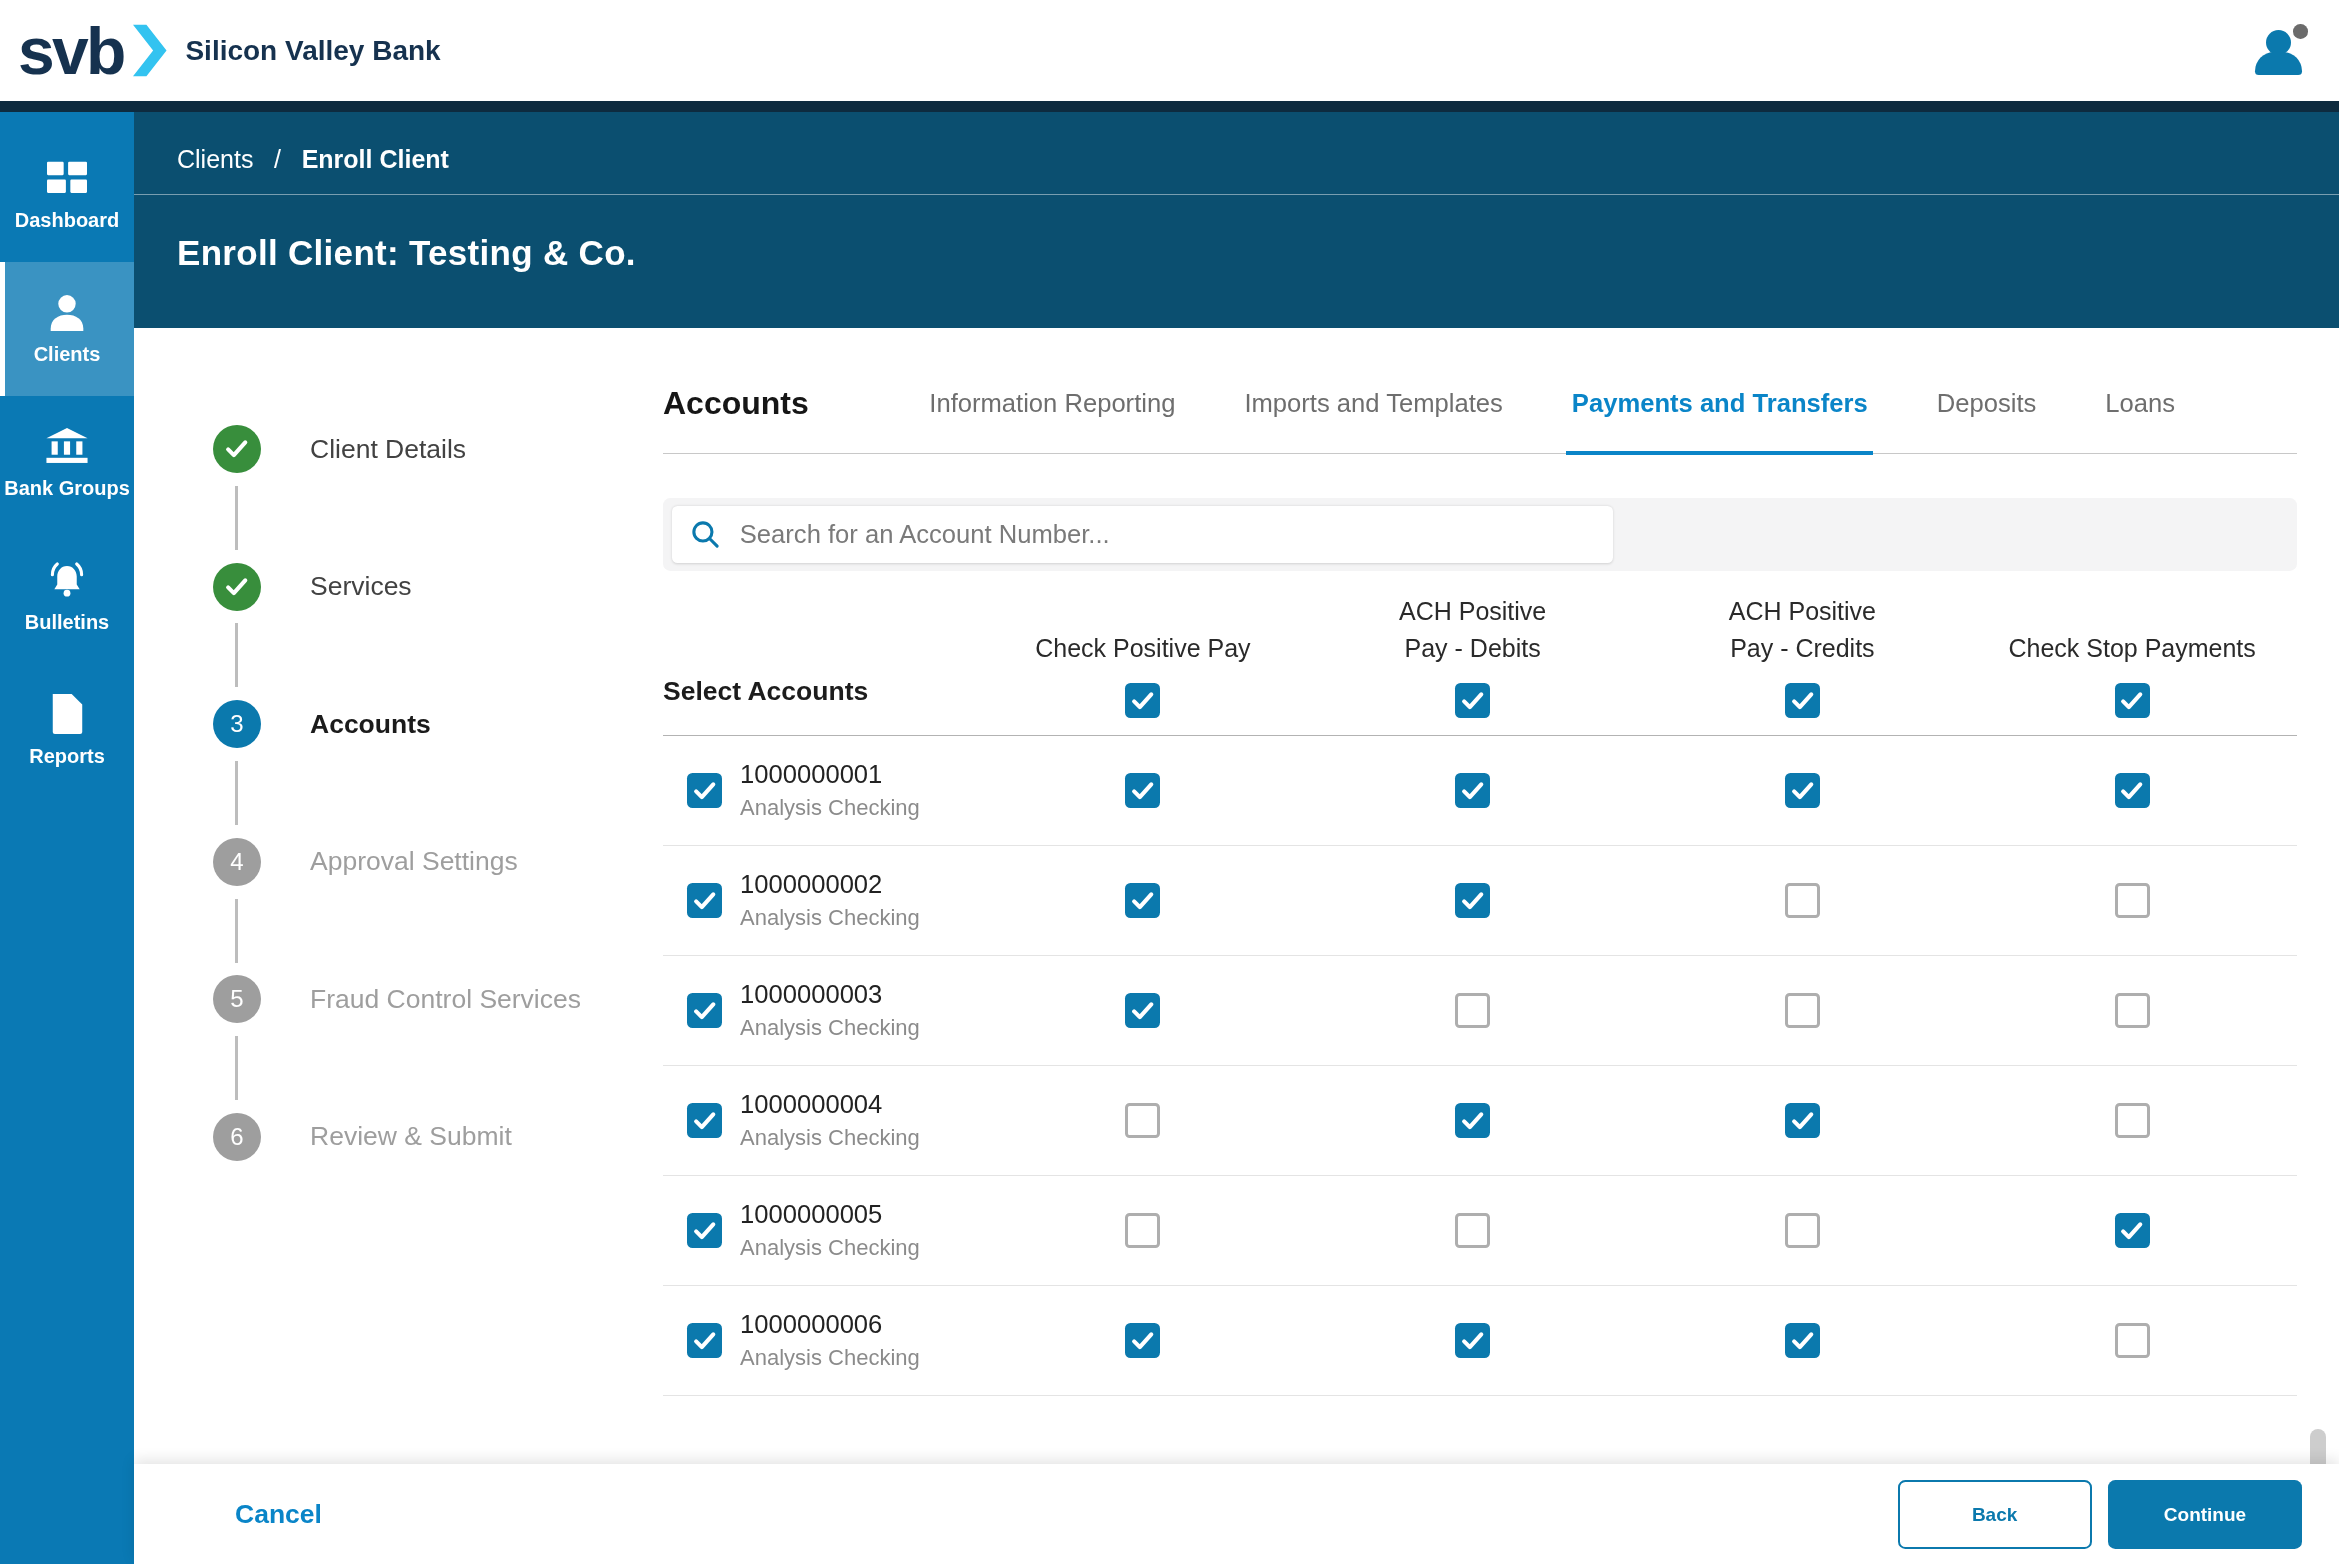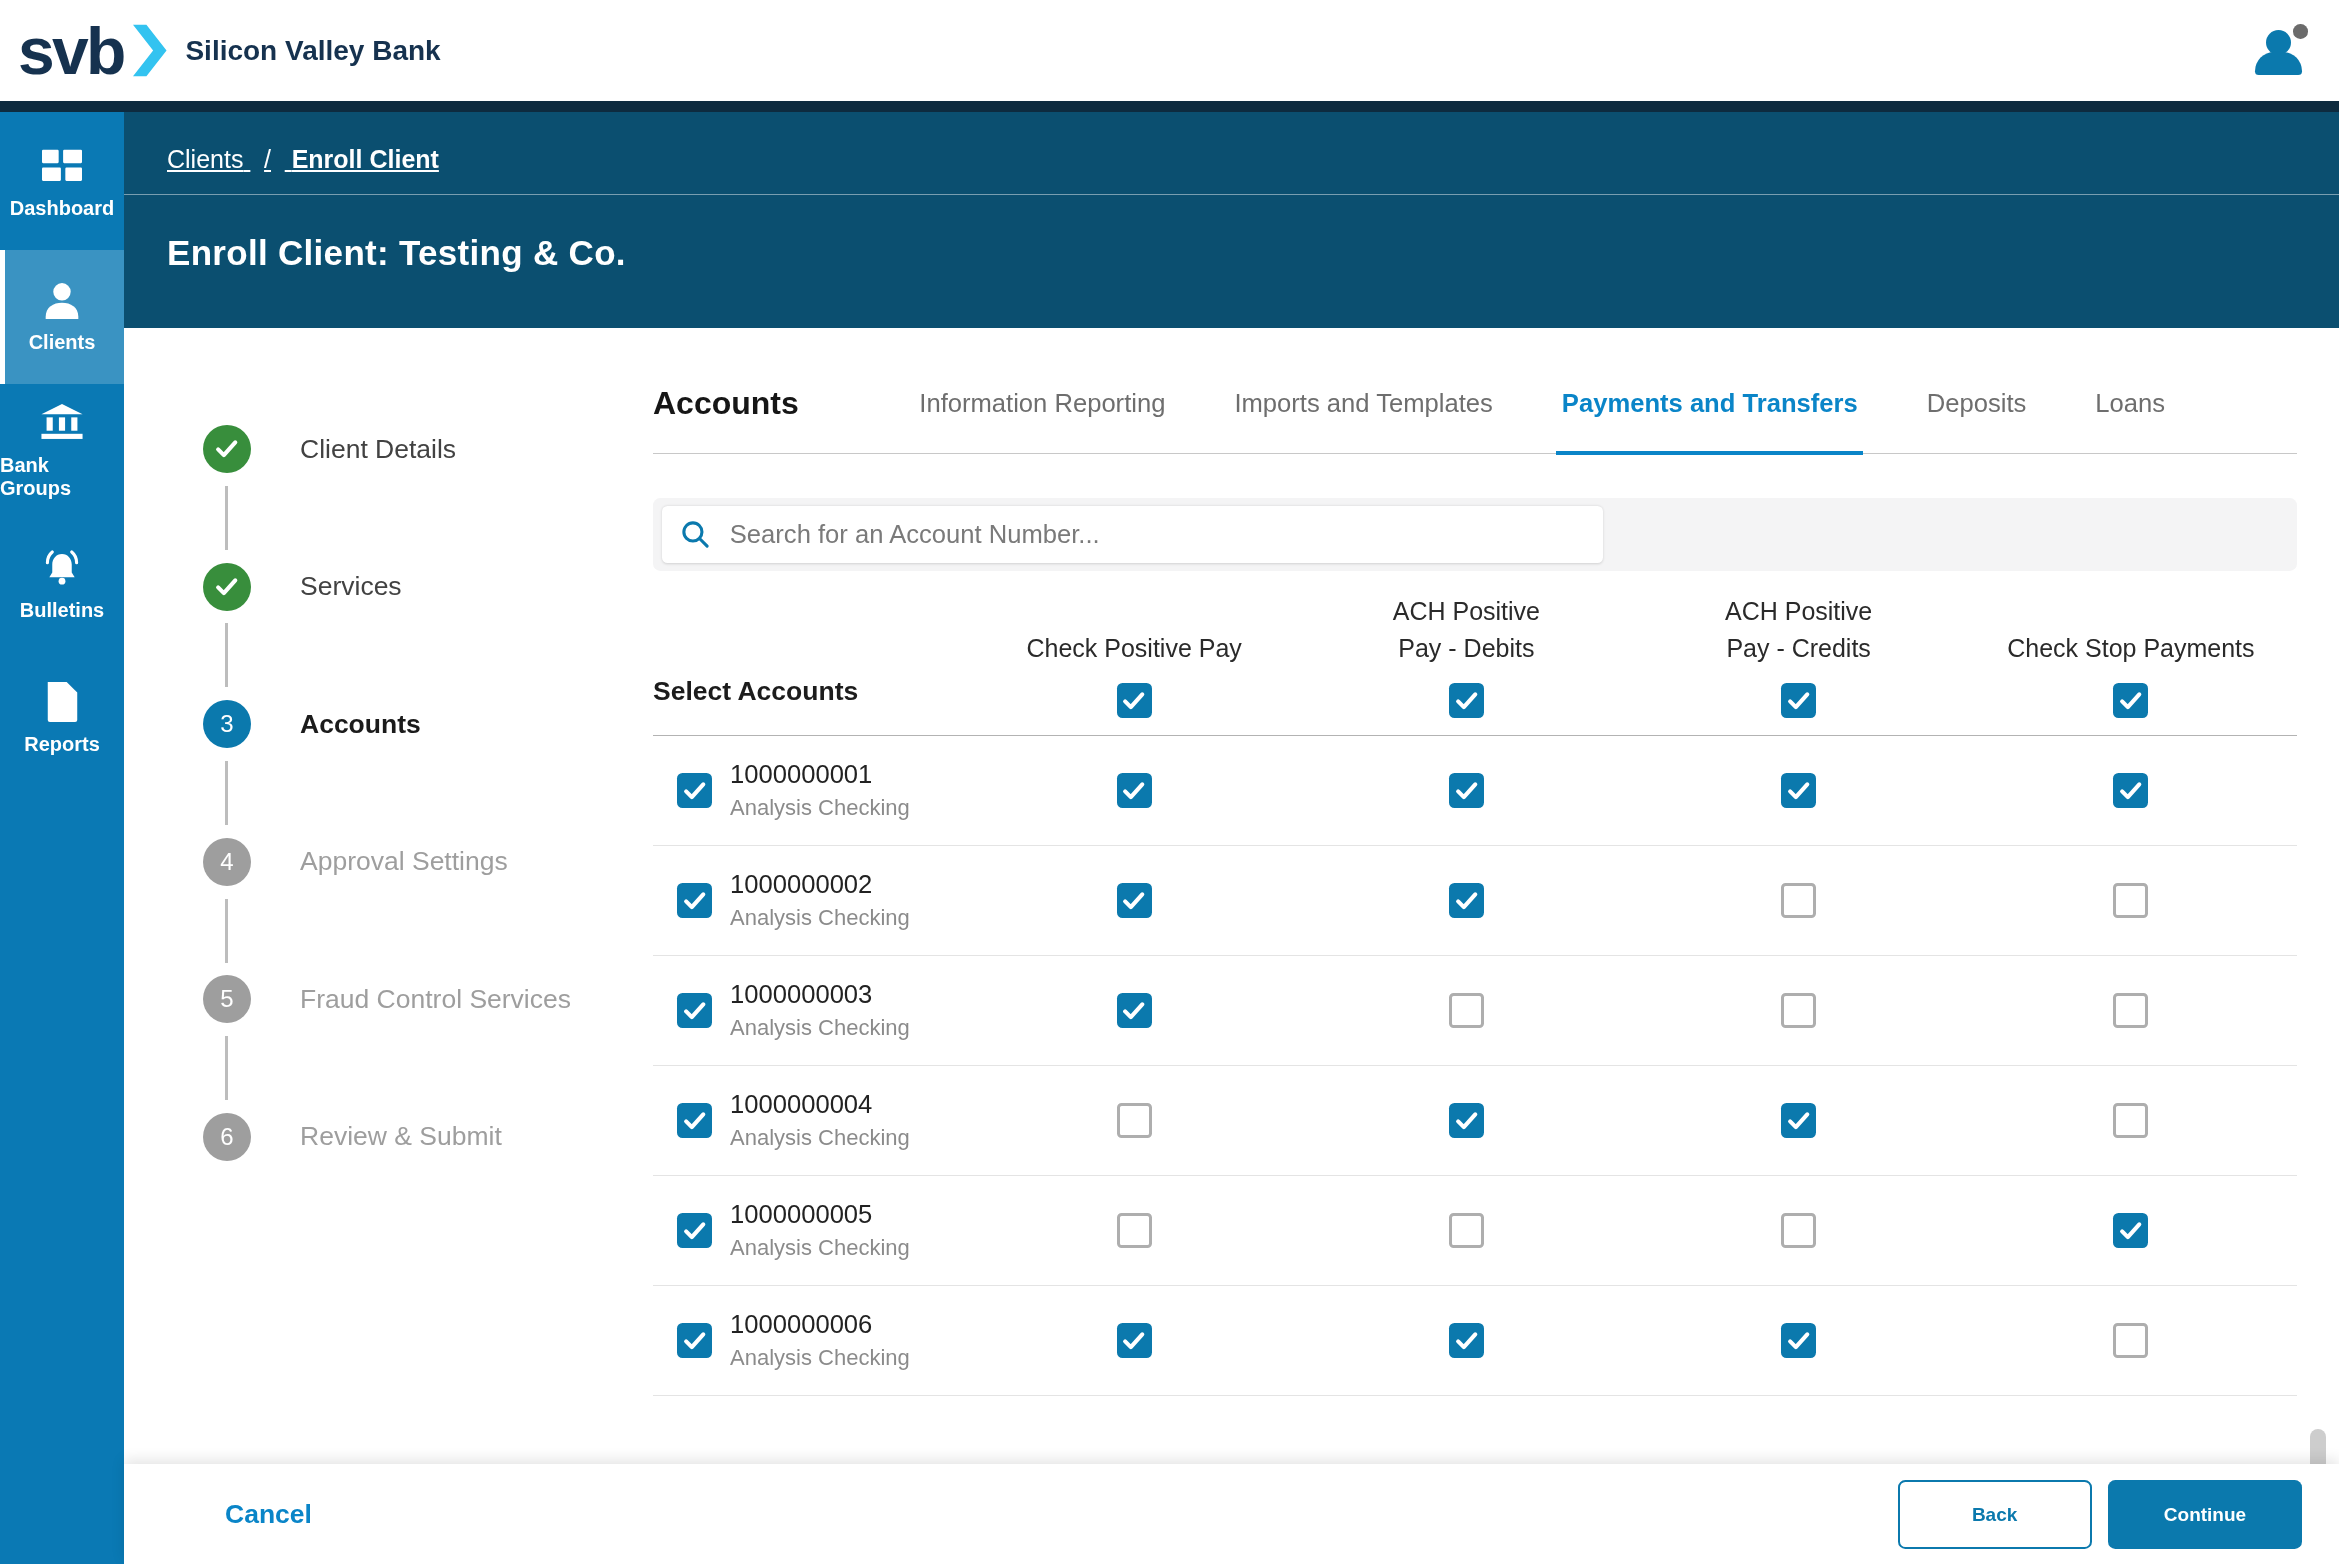--- a/index.html
+++ b/index.html
@@ -20,32 +20,32 @@
   .user{margin-left:auto;position:relative;width:55px;height:53px;cursor:pointer;}
   .user .head{position:absolute;left:12.8px;top:5.5px;width:25px;height:25px;border-radius:50%;background:var(--accent);}
   .user .body{position:absolute;left:1.8px;bottom:1.8px;width:47px;height:23px;border-radius:23px 23px 4.6px 4.6px;background:var(--accent);}
   .user .dot{position:absolute;right:0;top:0;width:14.6px;height:14.6px;border-radius:50%;background:#6b6b6b;}
   .top-shadow{height:11px;background:#0e2b3f;}
 
   
   .app{display:flex;height:1453px;position:relative;}
 
   
-  .sidebar{width:124px;background:var(--sidebar);flex-shrink:0;padding-top:4px;}
+  .sidebar{width:134px;background:var(--sidebar);flex-shrink:0;padding-top:16px;}
   .side-item{height:134px;display:flex;flex-direction:column;align-items:center;justify-content:center;
              gap:11px;color:#fff;position:relative;cursor:pointer;}
   .side-item .icon{width:44px;height:40px;display:flex;align-items:center;justify-content:center;}
   .side-label{font-size:20px;font-weight:bold;}
   .side-item.active{background:var(--sidebarActive);}
   .side-item.active::before{content:"";position:absolute;left:0;top:0;bottom:0;width:4.6px;background:#fff;}
 
   
   .main{flex:1;position:relative;background:#fff;min-width:0;}
   .hero{background:var(--hero);height:216px;color:#fff;}
-  .breadcrumb{padding:33px 0 0 43px;font-size:25px;text-decoration:underline;}
+  .breadcrumb{padding:33px 0 0 43px;font-size:25px;}
   .breadcrumb .sep{margin:0 13.7px;}
   .breadcrumb .cur{font-weight:bold;}
   .crumb-link{cursor:pointer;}
   .hero-divider{border-bottom:1.8px solid rgba(255,255,255,0.45);margin-top:20px;}
   .page-title{margin:0;padding:38px 0 0 43px;font-size:35px;font-weight:bold;letter-spacing:0.3px;}
 
   .content{display:flex;padding:57px 42px 0 79px;}
 
   
   .stepper{width:450px;flex-shrink:0;padding-top:40px;}

